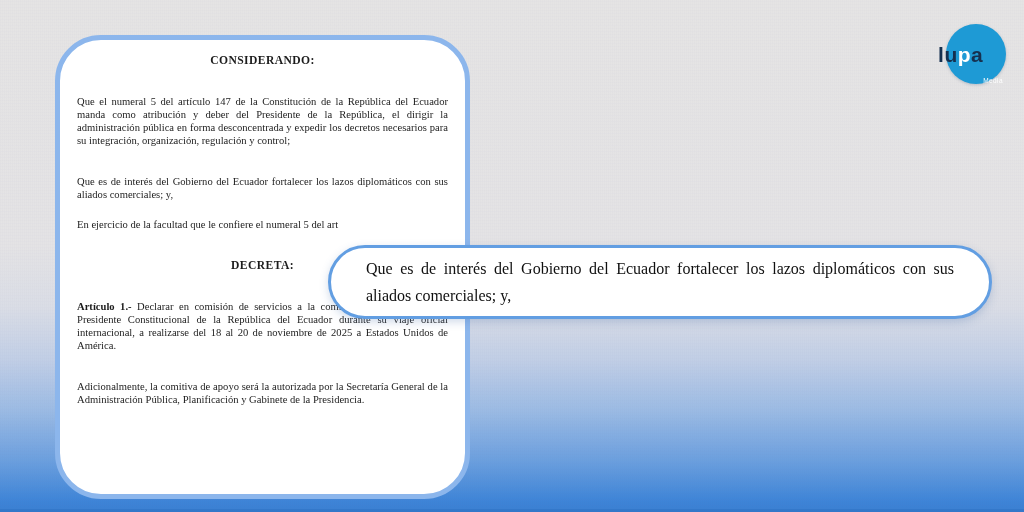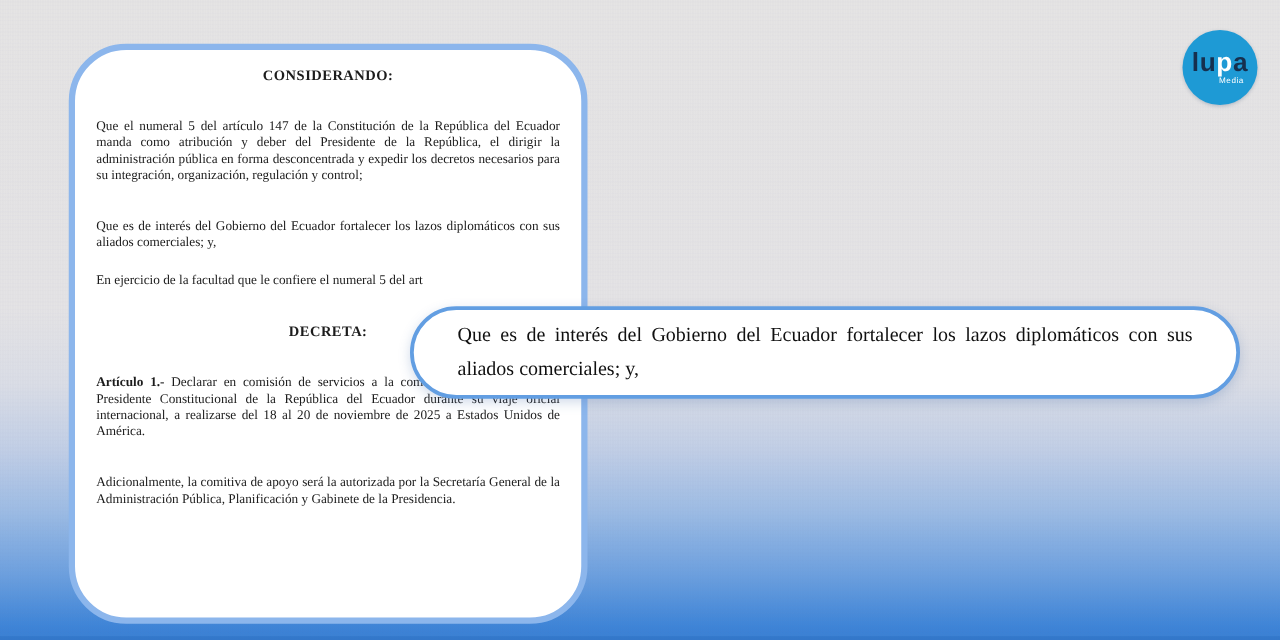--- a/index.html
+++ b/index.html
@@ -51,21 +51,21 @@
   }
   .callout .quote {
     display:block; width:100%;
     font-size:16px; line-height:27px; text-align:justify; color:#101010;
   }
 
   
   .logo {
     position:absolute; left:946px; top:24px; width:60px; height:60px;
     border-radius:50%; background:#1e9ad5; z-index:6;
-    display:flex; flex-direction:column; align-items:center; justify-content:center;
+    display:flex; flex-direction:row; align-items:center; justify-content:center;
     font-family:"Liberation Sans", sans-serif;
     box-shadow:0 1px 3px rgba(40,70,110,.25);
   }
   .logo .brand {
     font-weight:bold; font-size:21px; line-height:19px; letter-spacing:.5px;
     color:#16304f;
   }
   .logo .brand .p-white { color:#ffffff; }
   .logo .sub {
     font-size:6.5px; line-height:7px; color:#ffffff; letter-spacing:.4px;

